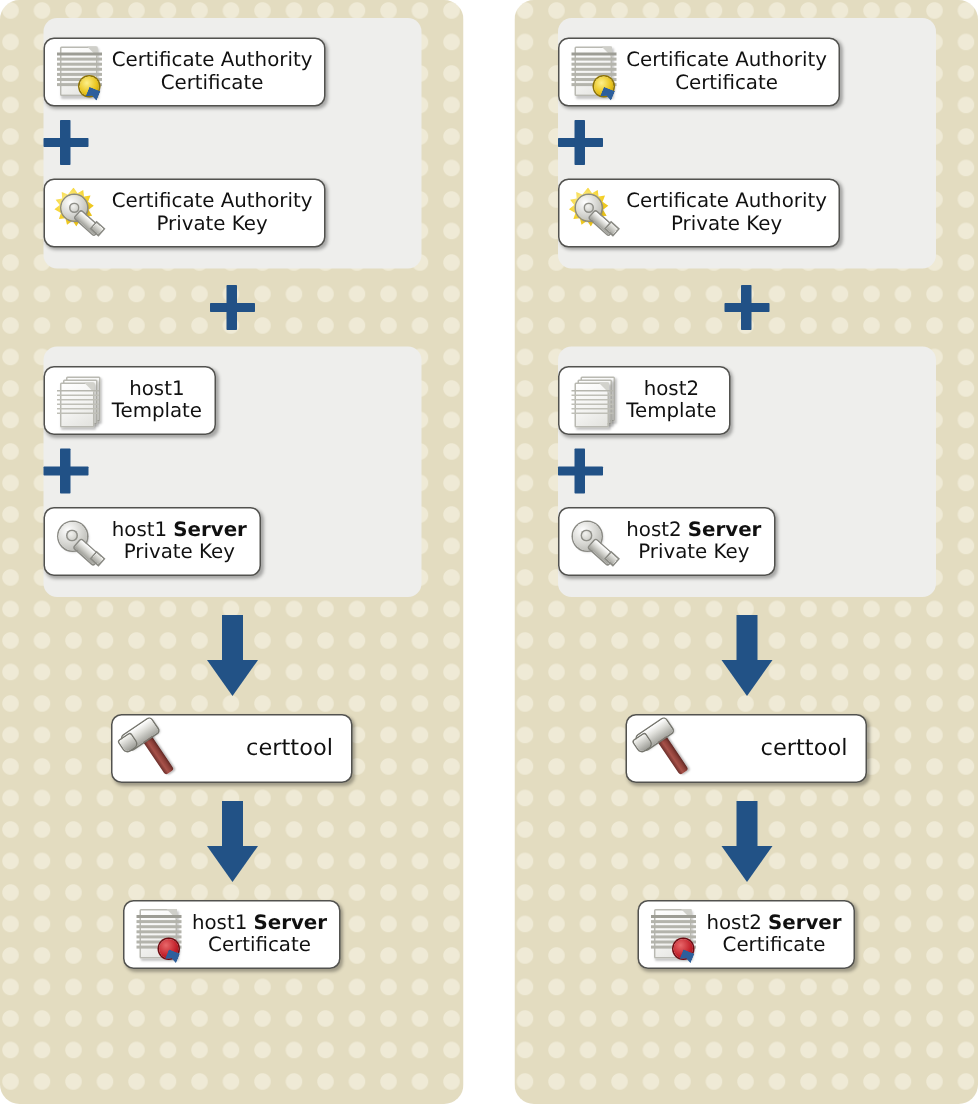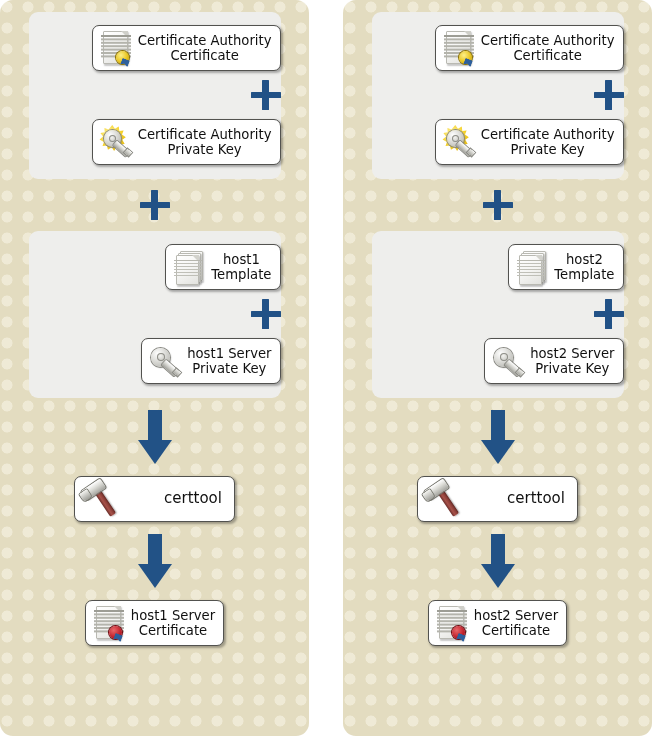--- a/index.html
+++ b/index.html
@@ -47,21 +47,21 @@
   }
 
   
   .group-box {
     width: 252px;
     background: #eeeeec;
     border-radius: 9px;
     padding: 13px 0 14px 0;
     display: flex;
     flex-direction: column;
-    align-items: flex-end;
+    align-items: flex-start;
   }
 
   
   .item {
     background: #ffffff;
     border: 1.6px solid #52524f;
     border-radius: 7px;
     box-shadow: 1.5px 1.5px 2.2px rgba(0,0,0,0.30);
     display: flex;
     align-items: center;
@@ -85,21 +85,21 @@
     font-size: 13.2px;
     color: #101010;
     white-space: nowrap;
   }
 
   .item .labels .l-top   { text-align: center; }
   .item .labels .l-bot   { text-align: center; font-weight: normal; }
   .item .labels.single   { font-size: 15px; padding-right: 4px; margin-left: 44px; }
 
   .item .labels .mixed .lead { font-weight: normal; }
-  .item .labels .mixed .bold { font-weight: normal; }
+  .item .labels .mixed .bold { font-weight: bold; }
 
   
   .plus {
     width: 30px;
     height: 30px;
     position: relative;
     margin: 9px 0;
     flex: none;
   }
   .plus::before, .plus::after {

